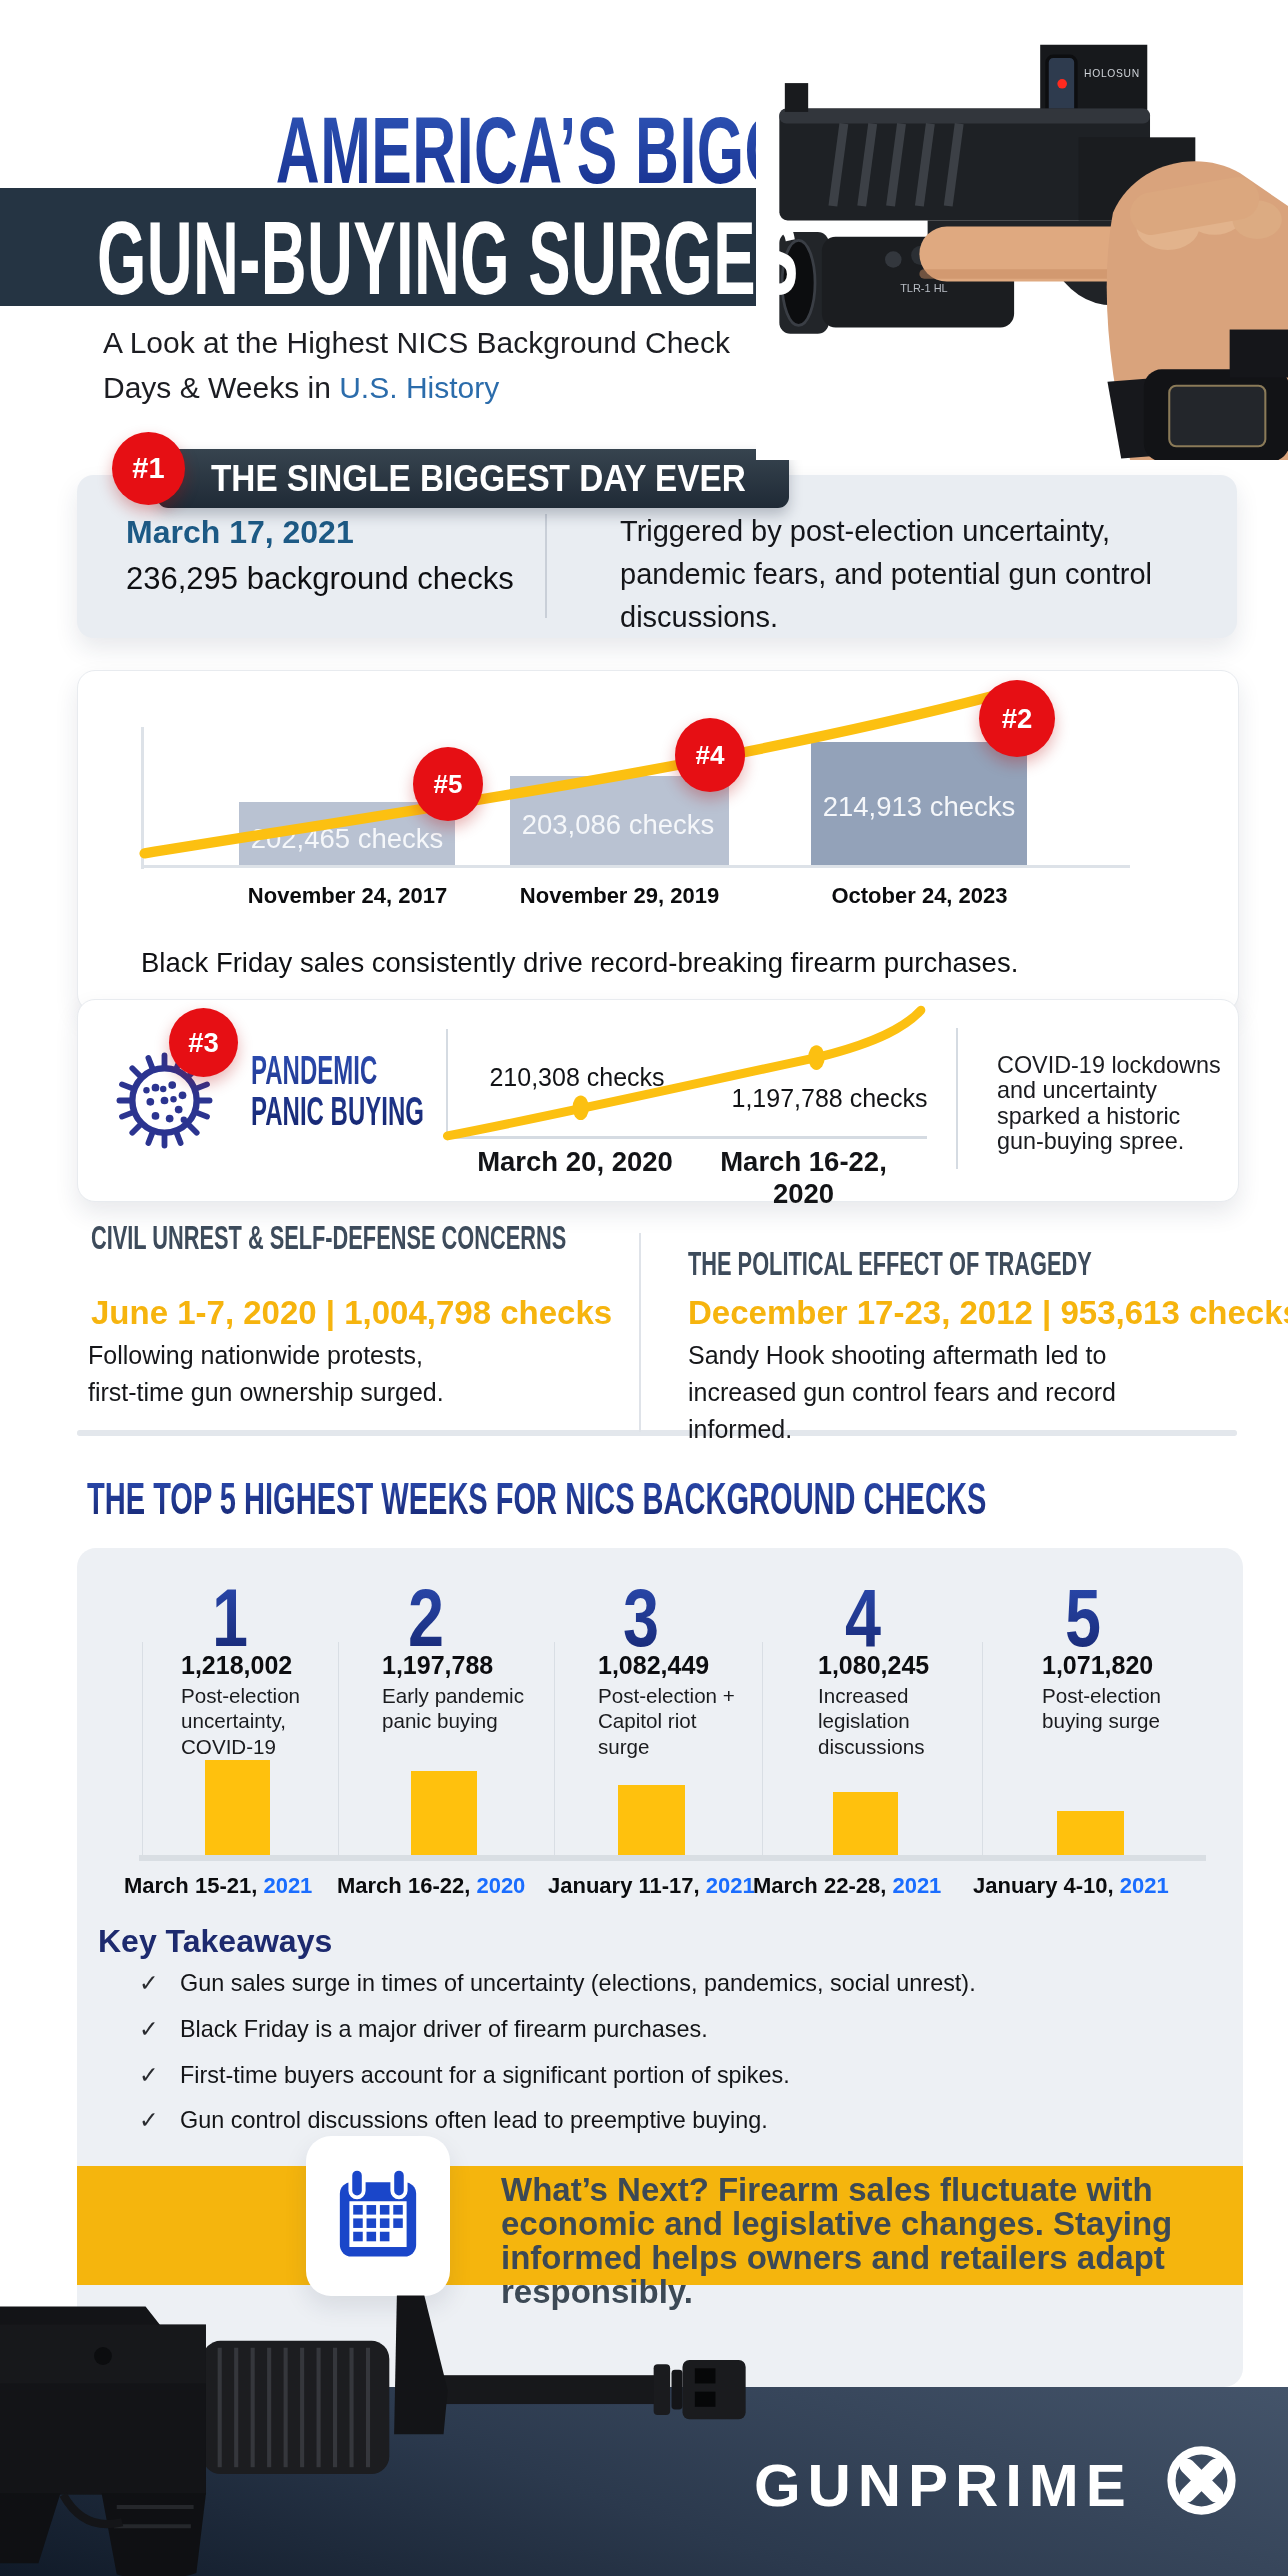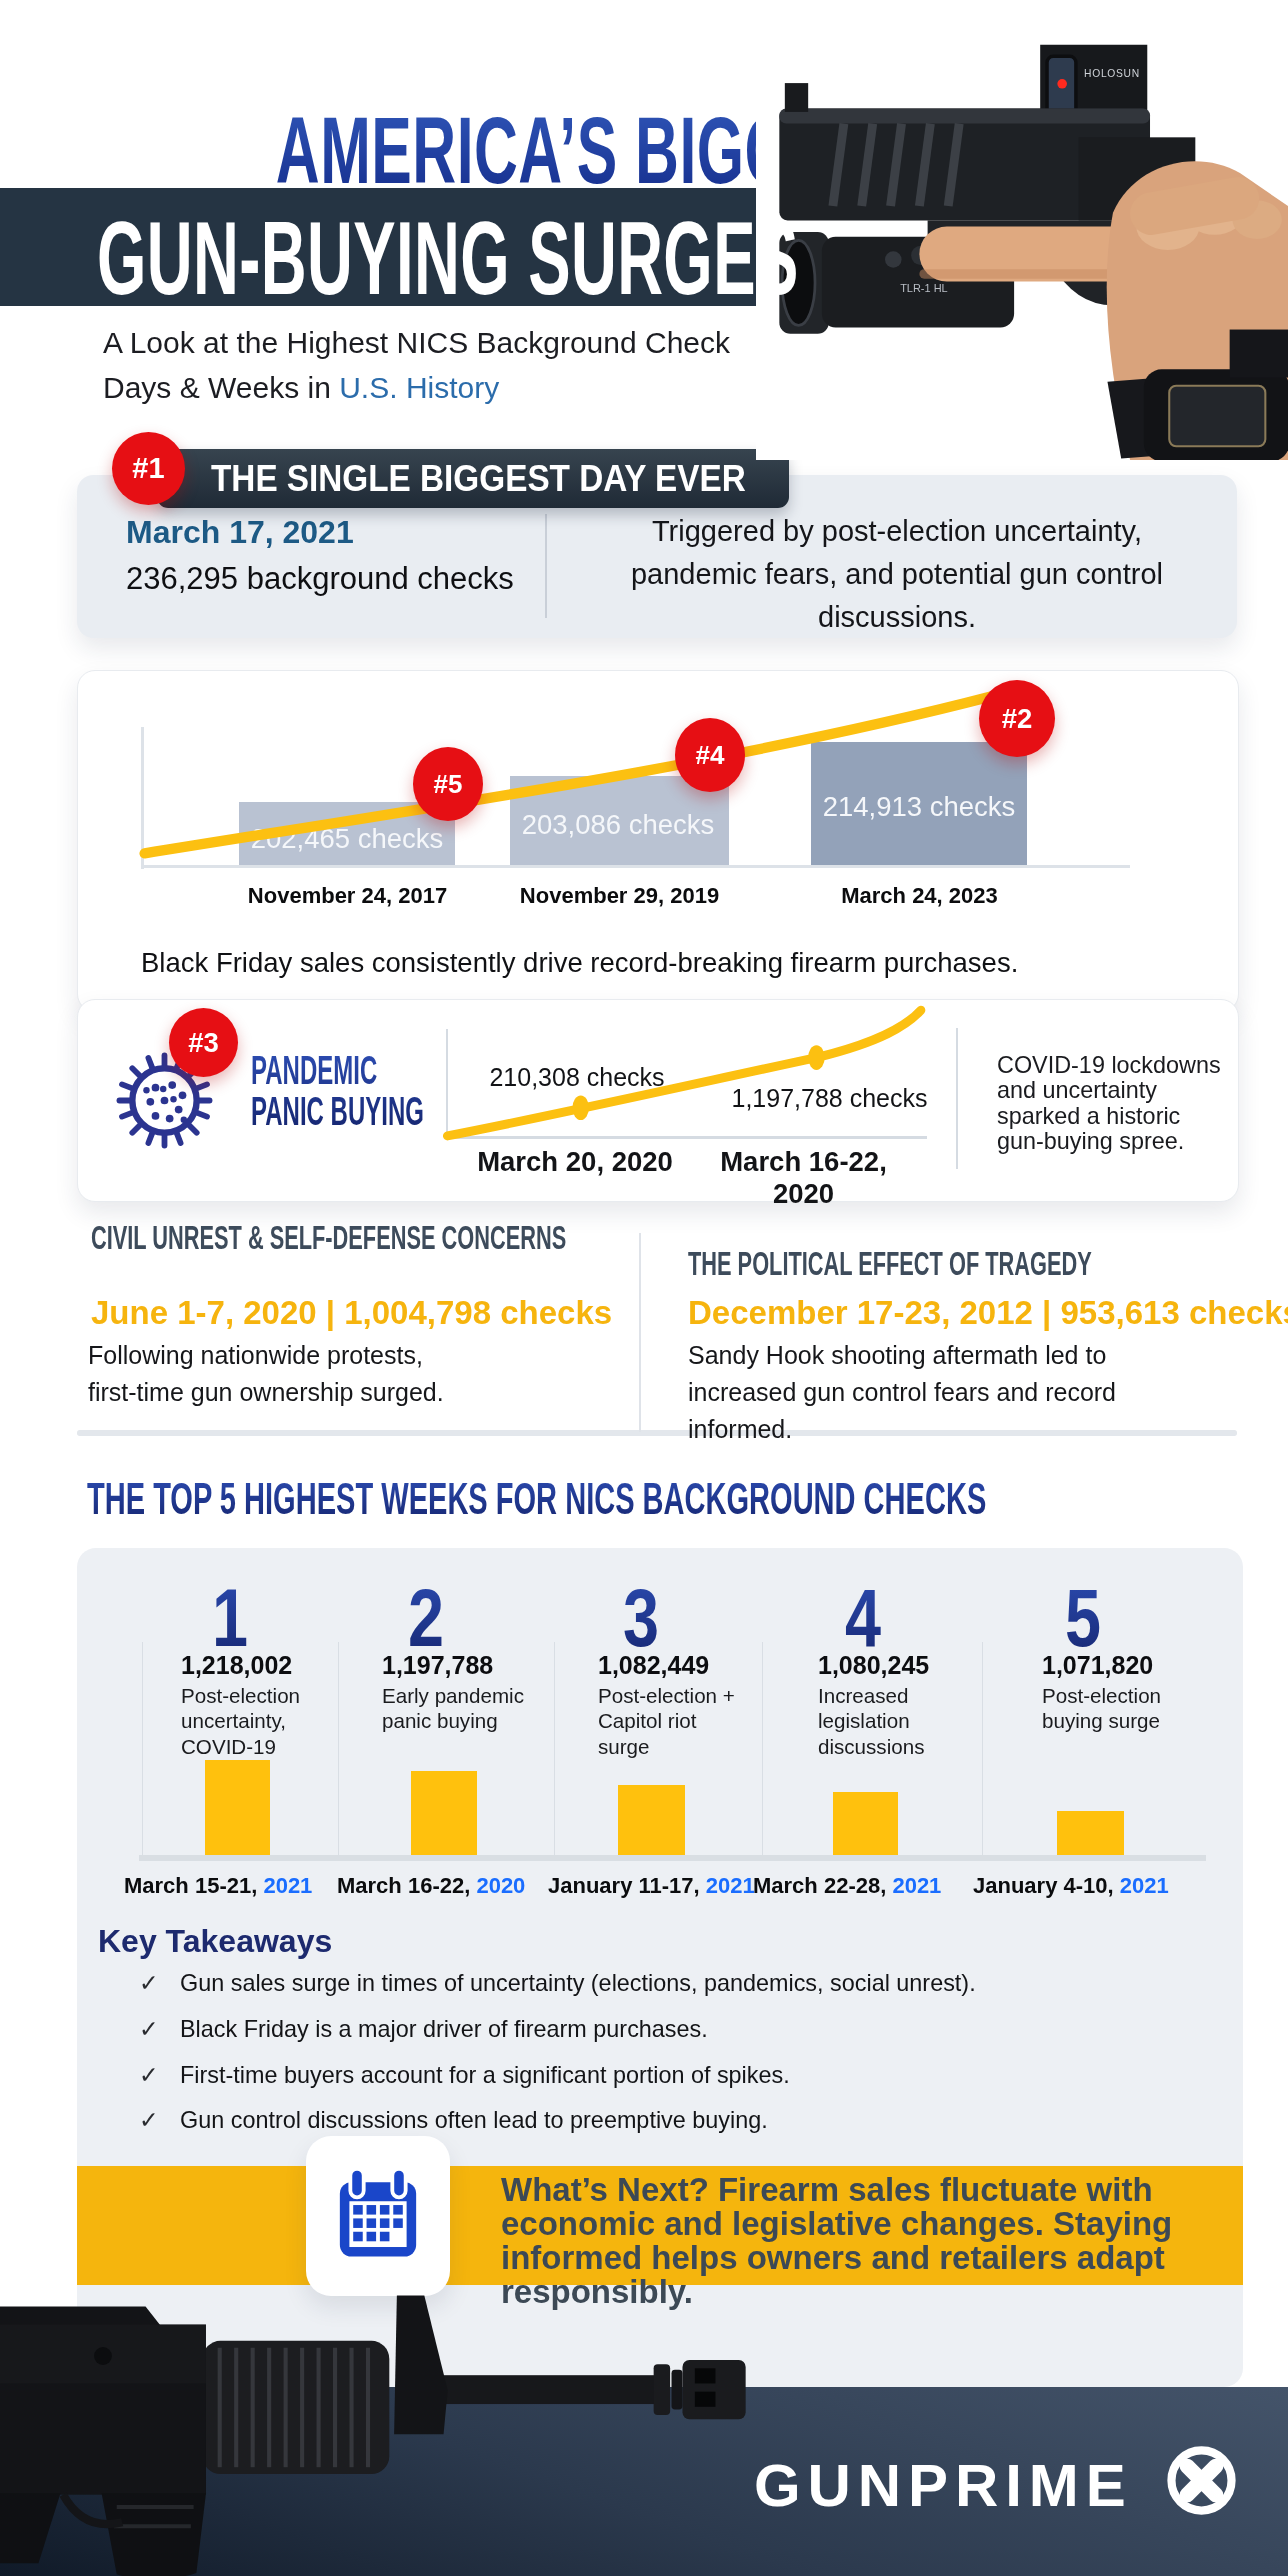--- a/index.html
+++ b/index.html
@@ -24,21 +24,21 @@
   #subtitle .hl{color:#2b6cab;}
   
   #badge1{left:112px;top:432px;width:73px;height:73px;font-size:29px;}
   #s1-bar{left:157px;top:449px;width:632px;height:59px;border-radius:11px;z-index:4;
           background:linear-gradient(180deg,#37444f 0%,#1f2a36 100%);display:flex;align-items:center;box-shadow:0 6.9px 13.7px rgba(20,30,50,.25);}
   #s1-bar .t{margin-left:54px;font-size:37px;color:#fff;transform:scaleX(.9);}
   #s1-card{left:77px;top:475px;width:1160px;height:163px;border-radius:16.5px;background:#e9edf2;z-index:2;}
   #s1-date{left:126px;top:514px;font-size:32px;font-weight:bold;color:#1d5a85;z-index:3;}
   #s1-total{left:126px;top:561px;font-size:31px;color:#0e0f12;z-index:3;}
   #s1-div{left:545px;top:514px;width:2.1px;height:104px;background:#c9cfd8;z-index:3;}
-  #s1-desc{left:588px;top:510px;width:618px;font-size:29px;line-height:43px;color:#141519;z-index:3;text-align:center;}
+  #s1-desc{left:620px;top:510px;width:618px;font-size:29px;line-height:43px;color:#141519;z-index:3;}
   
   #bf-card{left:77px;top:670px;width:1160px;height:340px;border-radius:18px;background:#fff;border:0.7px solid #e8ebef;z-index:2;}
   #bf-yaxis{left:141px;top:727px;width:2.7px;height:142px;background:#dde2e8;z-index:3;}
   #bf-base{left:141px;top:865px;width:989px;height:3.4px;background:#dde2e8;z-index:3;}
   .bf-bar{position:absolute;z-index:3;}
   #bf-bar1{left:239px;top:802px;width:216px;height:63px;background:#b9c2d2;}
   #bf-bar2{left:510px;top:776px;width:219px;height:89px;background:#b9c2d2;}
   #bf-bar3{left:811px;top:742px;width:216px;height:123px;background:#93a2b9;}
   .bf-label{position:absolute;width:216px;text-align:center;font-size:27.5px;color:#f5f7fa;z-index:4;font-weight:300;}
   #bf-label1{left:239px;top:823px;}
@@ -185,21 +185,21 @@
   <div id="bf-yaxis" class="abs"></div>
   <div id="bf-base" class="abs"></div>
   <div id="bf-bar1" class="bf-bar"></div>
   <div id="bf-bar2" class="bf-bar"></div>
   <div id="bf-bar3" class="bf-bar"></div>
   <div id="bf-label1" class="bf-label">202,465 checks</div>
   <div id="bf-label2" class="bf-label">203,086 checks</div>
   <div id="bf-label3" class="bf-label">214,913 checks</div>
   <div id="bf-date1" class="bf-date">November 24, 2017</div>
   <div id="bf-date2" class="bf-date">November 29, 2019</div>
-  <div id="bf-date3" class="bf-date">March 24, 2023</div>
+  <div id="bf-date3" class="bf-date">October 24, 2023</div>
   <svg id="bf-curve" class="abs" width="1160" height="340" viewBox="0 0 1688 495">
     <path d="M98,267 C480,205 940,140 1333,38" fill="none" stroke="#fcc011" stroke-width="15" stroke-linecap="round"></path>
   </svg>
   <div id="bf-b5" class="rbadge">
       <span>#5</span>
     </div>
   <div id="bf-b4" class="rbadge">
       <span>#4</span>
     </div>
   <div id="bf-b2" class="rbadge">

